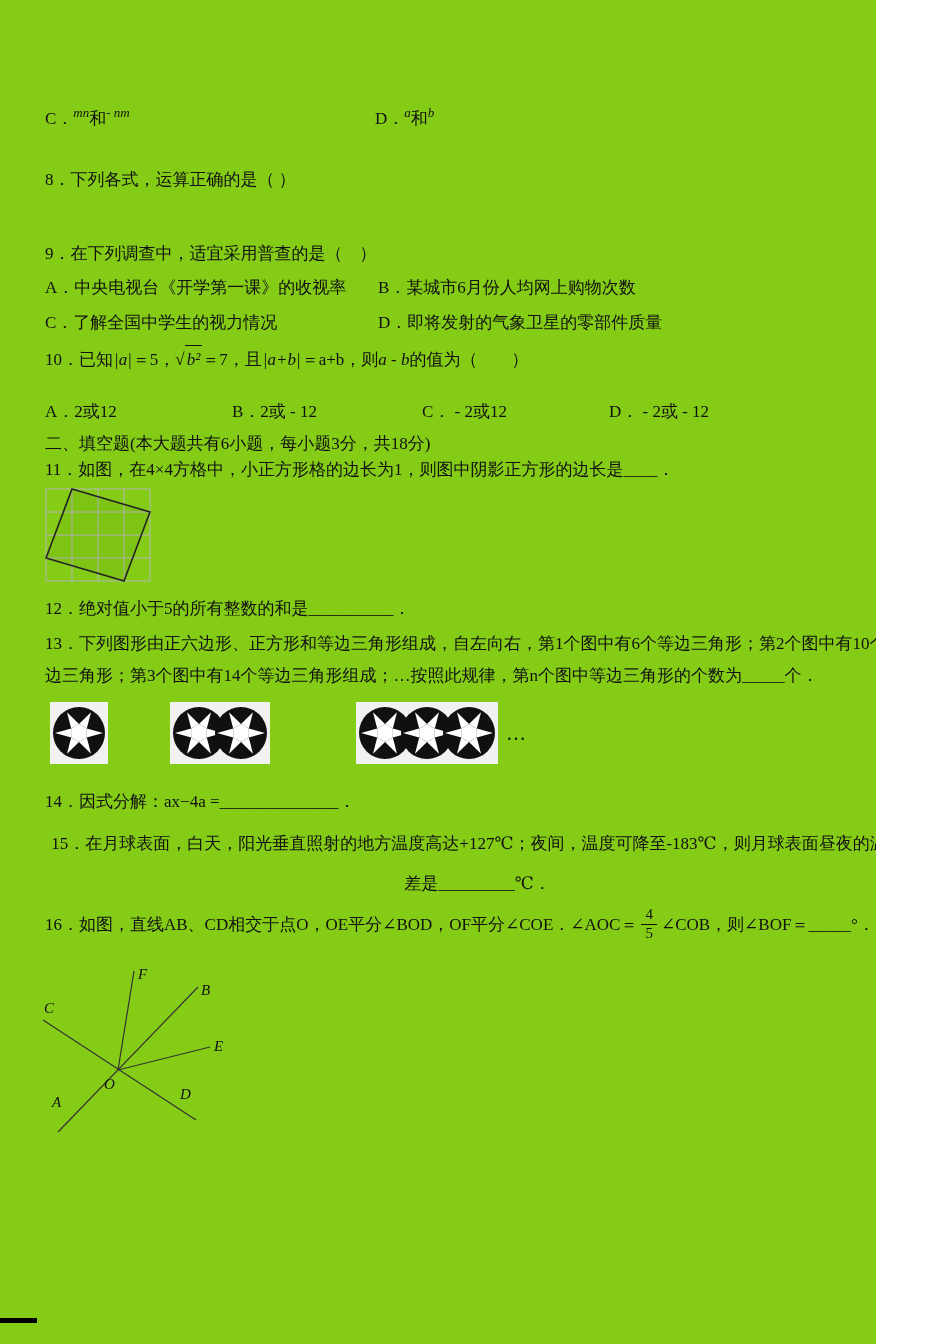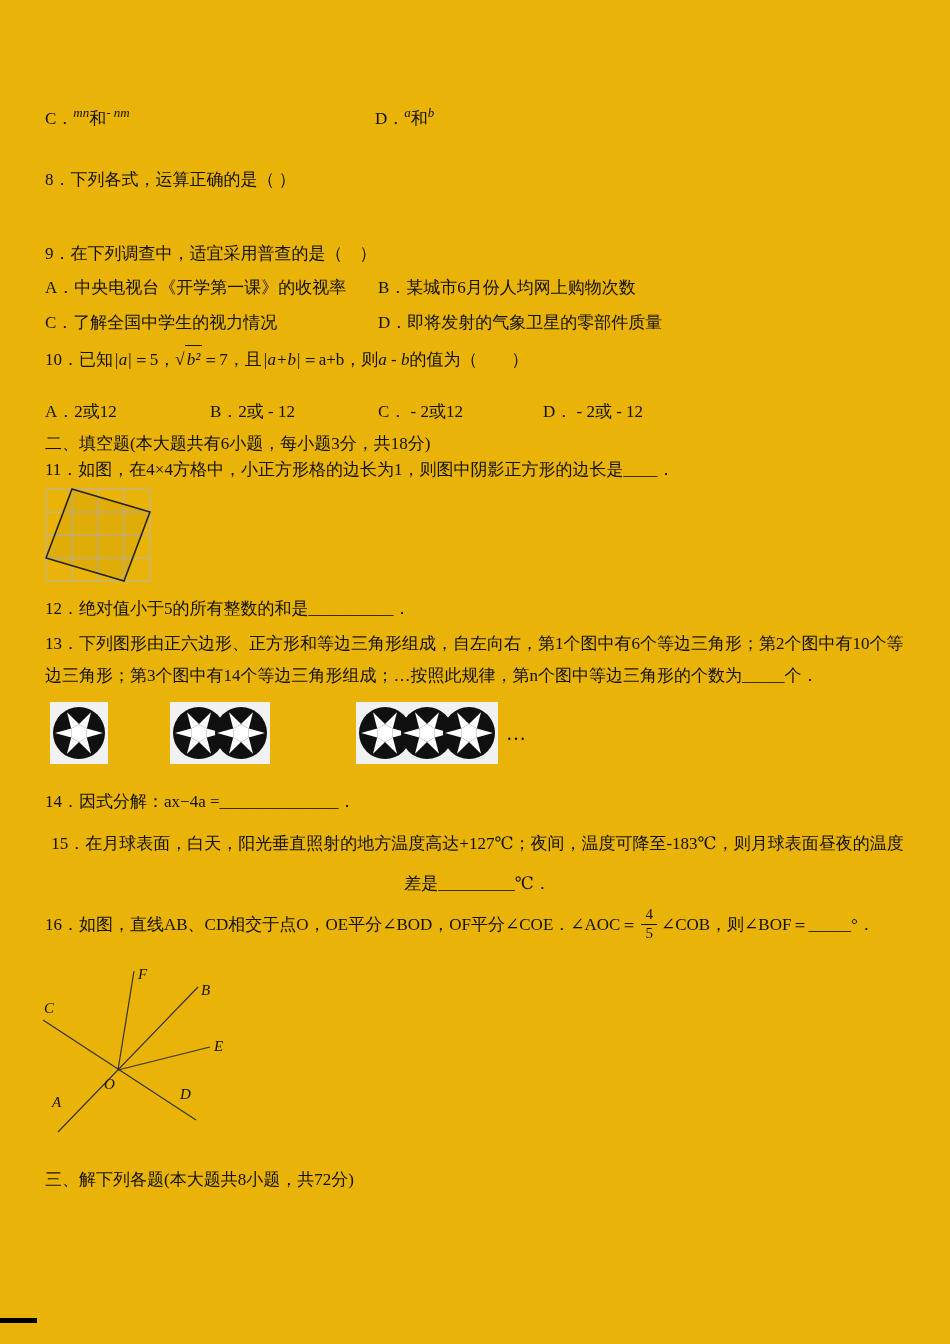--- a/index.html
+++ b/index.html
@@ -1,19 +1,19 @@
 <!DOCTYPE html>
 <html><head>
 <meta charset="utf-8">
 <style>
   html,body{margin:0;padding:0;background:#fff;}
   .page{
     position:relative;
-    width:950px;height:1344px;
-    background:#eab308;
+    width:876px;height:1344px;
+    background:#84cc16;
     font-family:"Liberation Serif","DejaVu Serif",serif;
     font-size:17px;color:#111;
     overflow:hidden;
   }
   .blk{position:absolute;left:45px;width:865px;}
   .row{display:flex;}
   .col{flex:0 0 auto;}
   .it{font-style:italic;}
   .supx{font-style:italic;font-size:13px;vertical-align:7px;}
   .radicand{border-top:1.3px solid #111;font-style:italic;padding:4px 2px;}
@@ -54,21 +54,21 @@
     <div class="col">B．某城市6月份人均网上购物次数</div>
   </div>
   <div class="blk row" style="top:311px;">
     <div class="col" style="width:333px;">C．了解全国中学生的视力情况</div>
     <div class="col">D．即将发射的气象卫星的零部件质量</div>
   </div>
 
   <div class="blk" style="top:348px;">
     <span>10．已知</span><span class="abs">|a|</span><span>＝5，</span><span class="radsign">√</span><span class="radicand">b²</span><span>＝7，且</span><span class="abs">|a+b|</span><span>＝a+b，则</span><span class="it">a - b</span><span>的值为（　　）</span>
   </div>
-  <div class="blk row" style="top:400px;">
+  <div class="blk row" style="top:400px;gap:22px;">
     <div class="col" style="width:165px;">A．2或12</div>
     <div class="col" style="width:168px;">B．2或 - 12</div>
     <div class="col" style="width:165px;">C． - 2或12</div>
     <div class="col">D． - 2或 - 12</div>
   </div>
 
   <div class="blk" style="top:432px;">二、填空题(本大题共有6小题，每小题3分，共18分)</div>
 
   <div class="blk" style="top:458px;">11．如图，在4×4方格中，小正方形格的边长为1，则图中阴影正方形的边长是____．</div>
   <div class="blk" style="top:488px;">
@@ -147,17 +147,16 @@
       <text x="100" y="14">F</text>
       <text x="163" y="30">B</text>
       <text x="6" y="48">C</text>
       <text x="176" y="86">E</text>
       <text x="66" y="124">O</text>
       <text x="14" y="142">A</text>
       <text x="142" y="134">D</text>
     </svg>
   </div>
 
-  <div class="blk" style="top:1168px;">三、解下列各题(本大题共8小题，共72分)</div>
 
   <div class="mark"></div>
 
 </div>
 
 </body></html>

